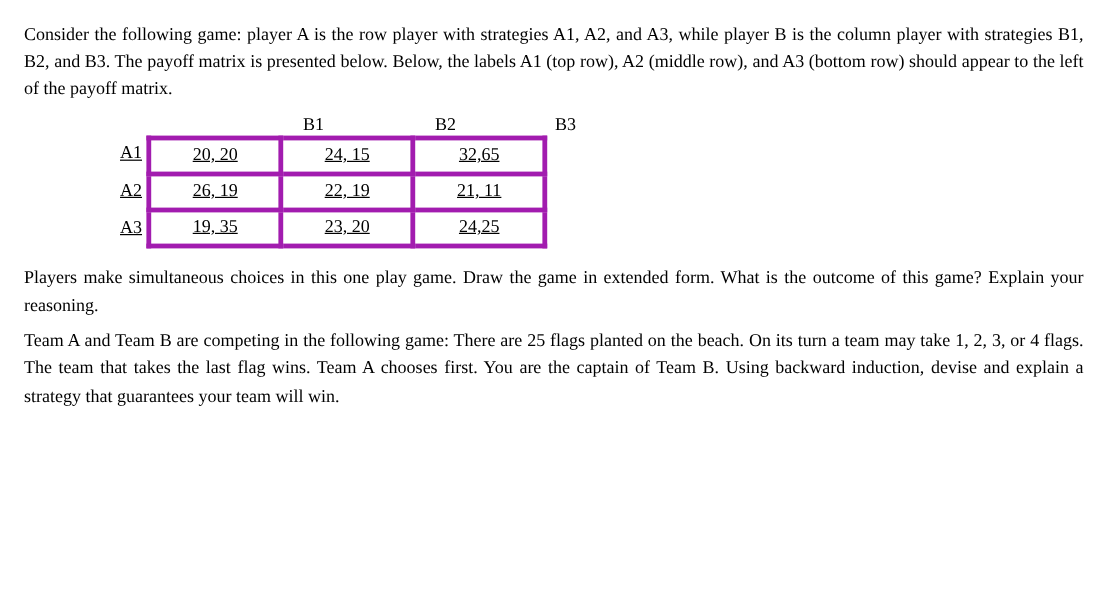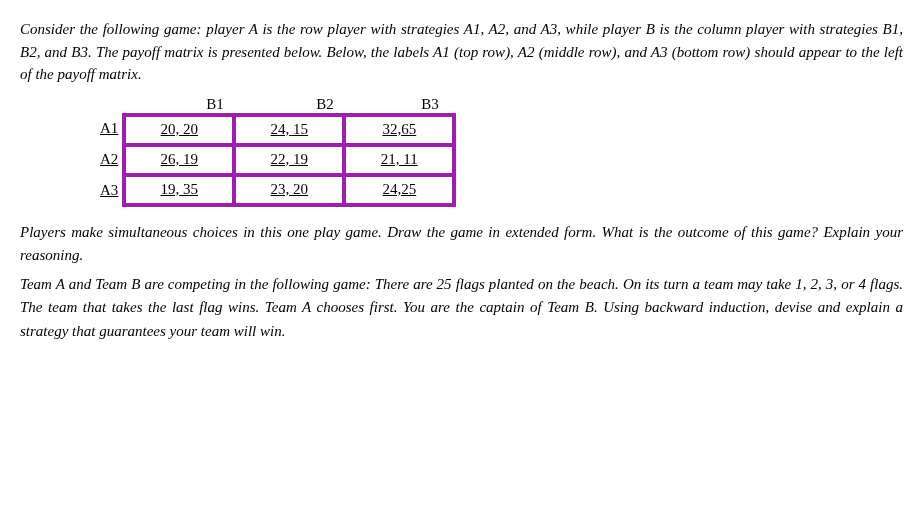--- a/index.html
+++ b/index.html
@@ -19,38 +19,37 @@
     }
 
     .content-area {
       max-width: 900px;
     }
 
     .paragraph {
       text-align: justify;
       line-height: 1.5;
       margin-bottom: 10px;
-      font-style: italic;
     }
 
     .payoff-table-container {
       display: flex;
       flex-direction: column;
       align-items: flex-start;
       margin: 10px 0 10px 80px;
     }
 
     .col-headers {
       display: flex;
       margin-left: 60px;
     }
 
     .col-header {
       width: 110px;
-      text-align: center;
+      text-align: right;
       font-size: 15px;
     }
 
     .col-header:first-child {
       width: 110px;
     }
 
     .col-header:nth-child(2) {
       width: 110px;
     }
@@ -91,21 +90,20 @@
       text-align: center;
       vertical-align: middle;
       padding: 2px 6px;
       font-size: 15px;
     }
 
     .paragraph-section {
       margin-top: 14px;
       text-align: justify;
       line-height: 1.55;
-      font-style: italic;
     }
 
     .paragraph-section p {
       margin-bottom: 6px;
       text-align: justify;
     }
   </style>
 </head>
 <body>
 

